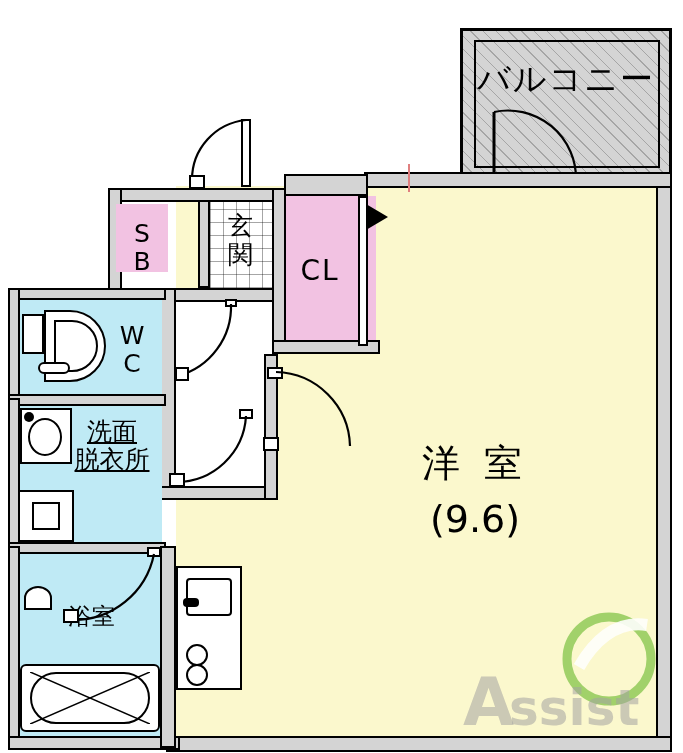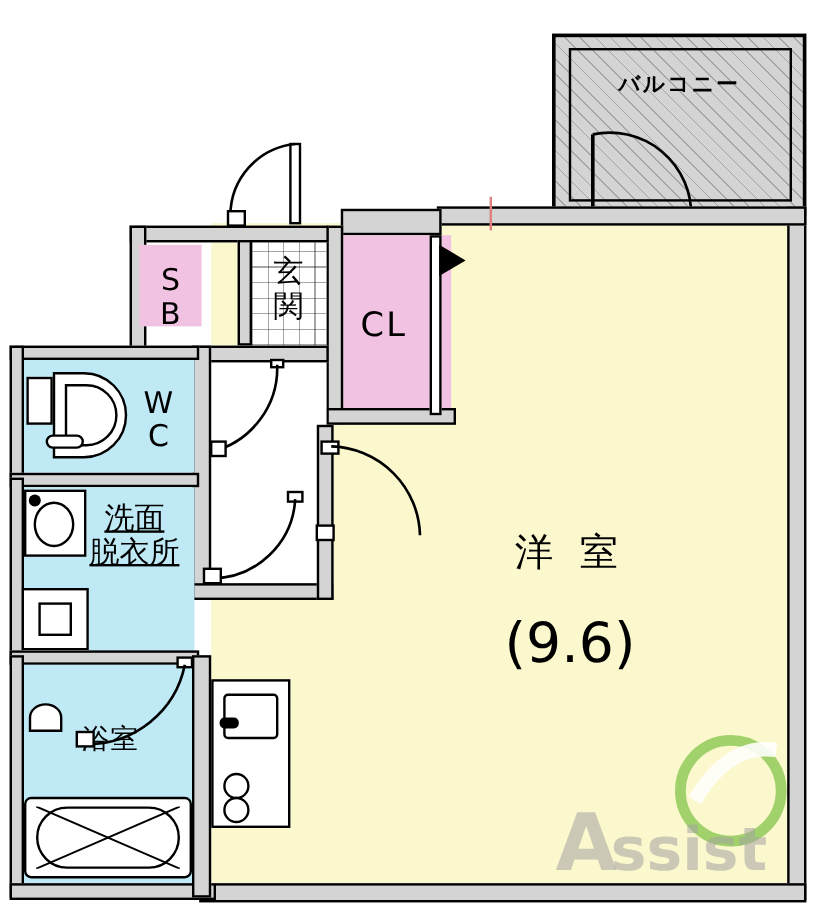--- a/index.html
+++ b/index.html
@@ -30,29 +30,29 @@
   }
 
   
   .label {
     color: #000000;
     text-align: center;
     line-height: 1.05;
     white-space: pre-line;
     font-weight: 500;
   }
-  .label-yoshitsu { font-size: 32px; letter-spacing: 6px; }
-  .label-area     { font-size: 46px; margin-top: 12px; }
+  .label-yoshitsu { font-size: 38px; letter-spacing: 6px; }
+  .label-area     { font-size: 38px; }
   .label-genkan   { font-size: 25px; letter-spacing: 1px; line-height: 1.15; }
   .label-cl       { font-size: 28px; letter-spacing: 2px; }
   .label-sb       { font-size: 25px; line-height: 1.1; }
   .label-wc       { font-size: 25px; line-height: 1.1; }
   .label-senmen   { font-size: 25px; line-height: 1.12; }
   .label-yokushitsu { font-size: 23px; letter-spacing: 1px; }
-  .label-balcony  { font-size: 18px; letter-spacing: 2px; font-weight: bold; }
+  .label-balcony  { font-size: 33px; letter-spacing: 2px; }
 
   
   .swing { position: absolute; }
   .swing svg { display: block; overflow: visible; }
 
   
   .fixture {
     border: 2px solid #000000;
     background: #ffffff;
   }

